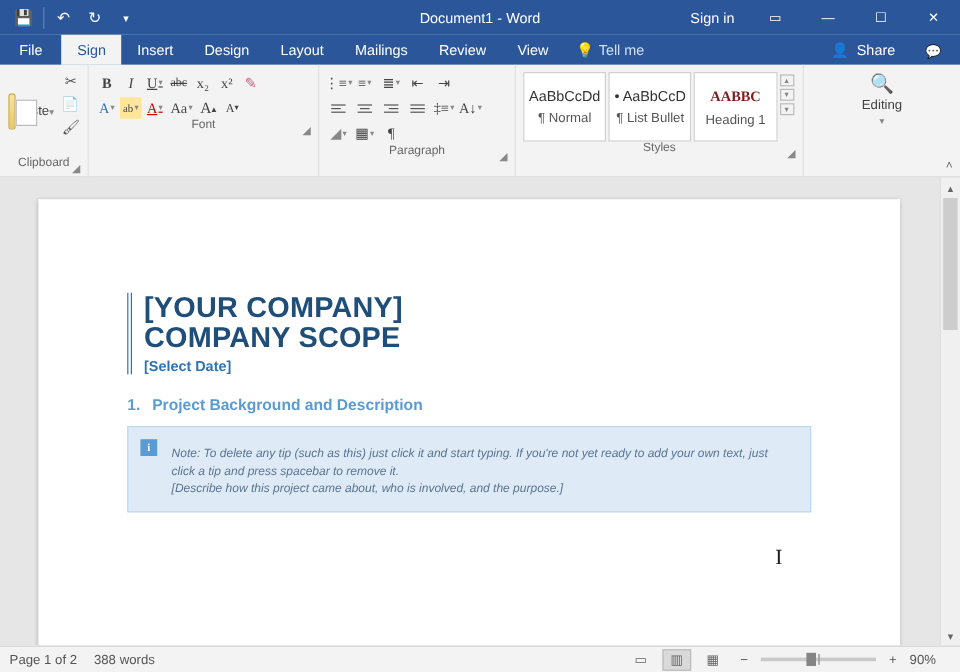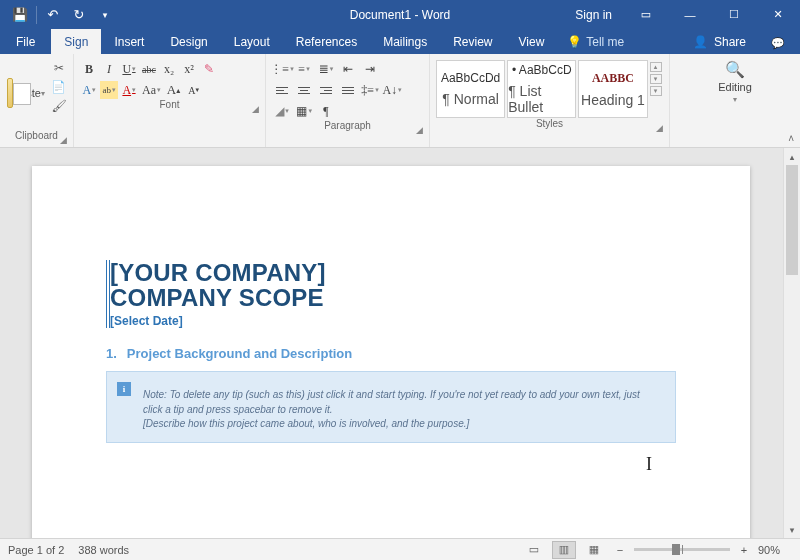--- a/index.html
+++ b/index.html
@@ -44,30 +44,30 @@
 .fbtn.dd::after { content:"▾"; font-size:7px; margin-left:1px; color:#888; }
 
 .para-col { display: flex; flex-direction: column; gap: 3px; padding: 4px 2px 0; }
 .pbtn { width: 20px; height: 18px; display: flex; align-items: center; justify-content: center; }
 .lines { display: flex; flex-direction: column; gap: 2px; }
 .lines span { display:block; width: 12px; height: 1px; background: #555; }
 
 .styles-body { display: flex; gap: 2px; padding: 4px 2px 0; align-items: flex-start; }
 .style-card { width: 72px; height: 58px; border: 1px solid #d0d0d0; background: #fff; display: flex; flex-direction: column; align-items: center; justify-content: center; font-size: 10px; }
 .style-prev { font-size: 12px; color: #333; margin-bottom: 6px; text-align: center; }
-.style-name { color: #555; font-size: 14px; }
+.style-name { color: #555; font-size: 11px; }
 .style-more { width: 14px; display: flex; flex-direction: column; gap: 2px; padding-top: 2px; }
 .style-more div { width: 12px; height: 10px; border: 1px solid #bbb; font-size: 7px; display:flex; align-items:center; justify-content:center; color:#888; }
 
 .editing { display: flex; flex-direction: column; align-items: center; justify-content: center; padding: 4px 8px; gap: 2px; }
 .edit-icon { font-size: 16px; color: #444; }
 
 .doc-area { position: absolute; top: 148px; bottom: 22px; left: 0; right: 0; background: #e6e6e6; overflow: hidden; }
 .page { position: absolute; left: 32px; top: 18px; width: 718px; height: 560px; background: #fff; box-shadow: 0 1px 4px rgba(0,0,0,0.25); padding: 78px 74px 0 74px; }
-.title-bar { border-left: 4px double #2e74b5; margin-bottom: 6px; margin-top: 16px; }
+.title-bar { border-left: 4px double #2e74b5; padding-left: 10px; margin-bottom: 6px; }
 .doc-h1 { font-family: "Arial Black", Arial, sans-serif; font-size: 24px; font-weight: 900; color: #1f4e79; line-height: 1.05; letter-spacing: 0.2px; }
 .doc-date { color: #2e74b5; font-weight: 700; font-size: 12px; margin-top: 4px; }
 .doc-h2 { color: #1f4e79; font-weight: 900; font-size: 15px; margin-top: 38px; font-family: "Arial Black", Arial; letter-spacing: 0.3px; }
 .doc-h3 { color: #5b9bd5; font-weight: 700; font-size: 13px; margin-top: 18px; }
 .doc-h3 .num { margin-right: 10px; }
 .tip-box { background: #deebf7; border: 1px solid #bdd7ee; margin-top: 10px; padding: 10px 14px 10px 36px; font-size: 10px; color: #5b7390; font-style: italic; position: relative; line-height: 1.45; }
 .tip-box .info { position: absolute; left: 10px; top: 10px; width: 14px; height: 14px; background: #5b9bd5; color: #fff; font-style: normal; font-weight: bold; font-size: 9px; display: flex; align-items: center; justify-content: center; font-family: serif; }
 .cursor { position: absolute; left: 646px; top: 306px; font-size: 18px; color: #222; font-family: serif; }
 
 .vscroll { position: absolute; right: 0; top: 0; bottom: 0; width: 17px; background: #f0f0f0; border-left: 1px solid #ddd; }
@@ -104,21 +104,20 @@
     <div class="winbtn">✕</div>
   </div>
 </div>
 
 <div class="tabs">
   <div class="tab file">File</div>
   <div class="tab active">Sign</div>
   <div class="tab">Insert</div>
   <div class="tab">Design</div>
   <div class="tab">Layout</div>
-  <div class="tab">References</div>
   <div class="tab">Mailings</div>
   <div class="tab">Review</div>
   <div class="tab">View</div>
   <div class="tellme">
       <span>💡</span>
       <span>Tell me</span>
     </div>
   <div class="share">
       <span>👤</span>
       <span>Share</span>

